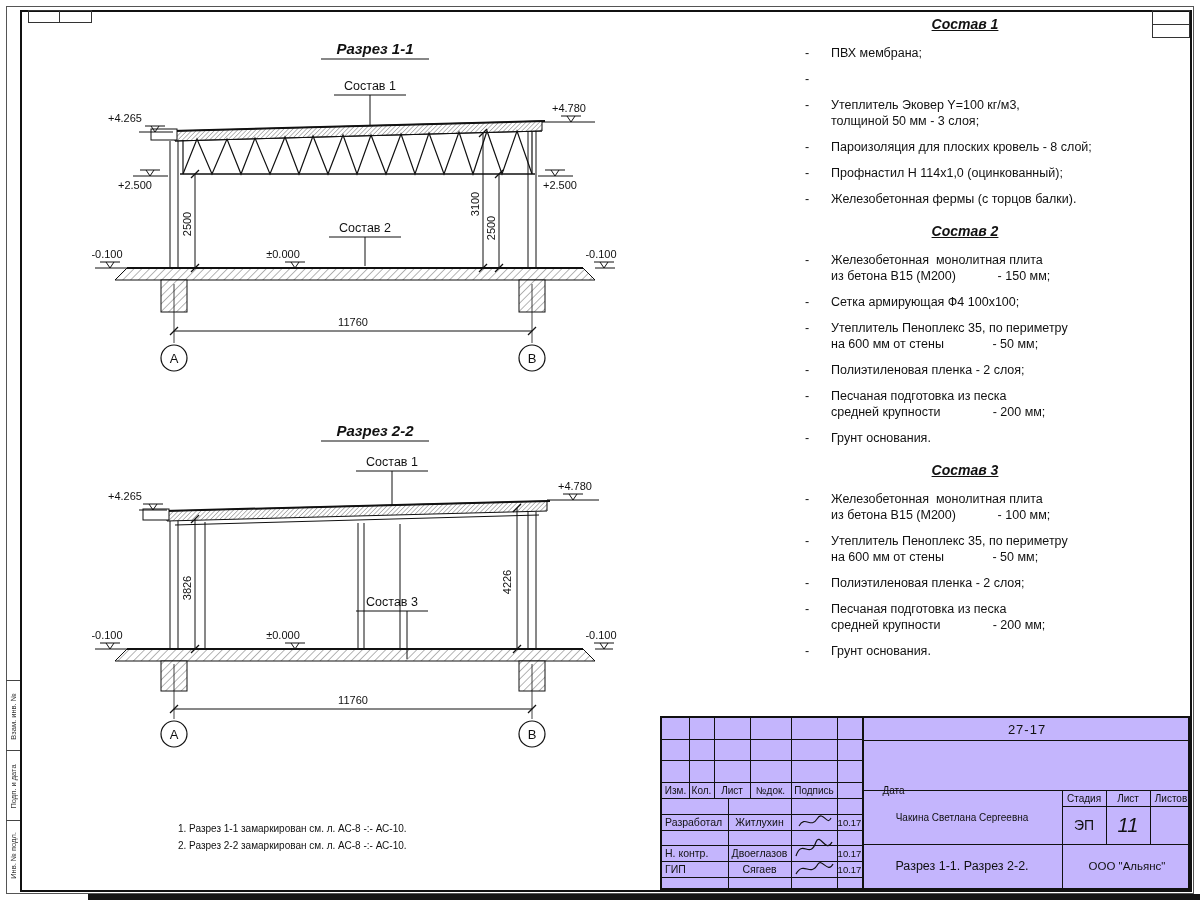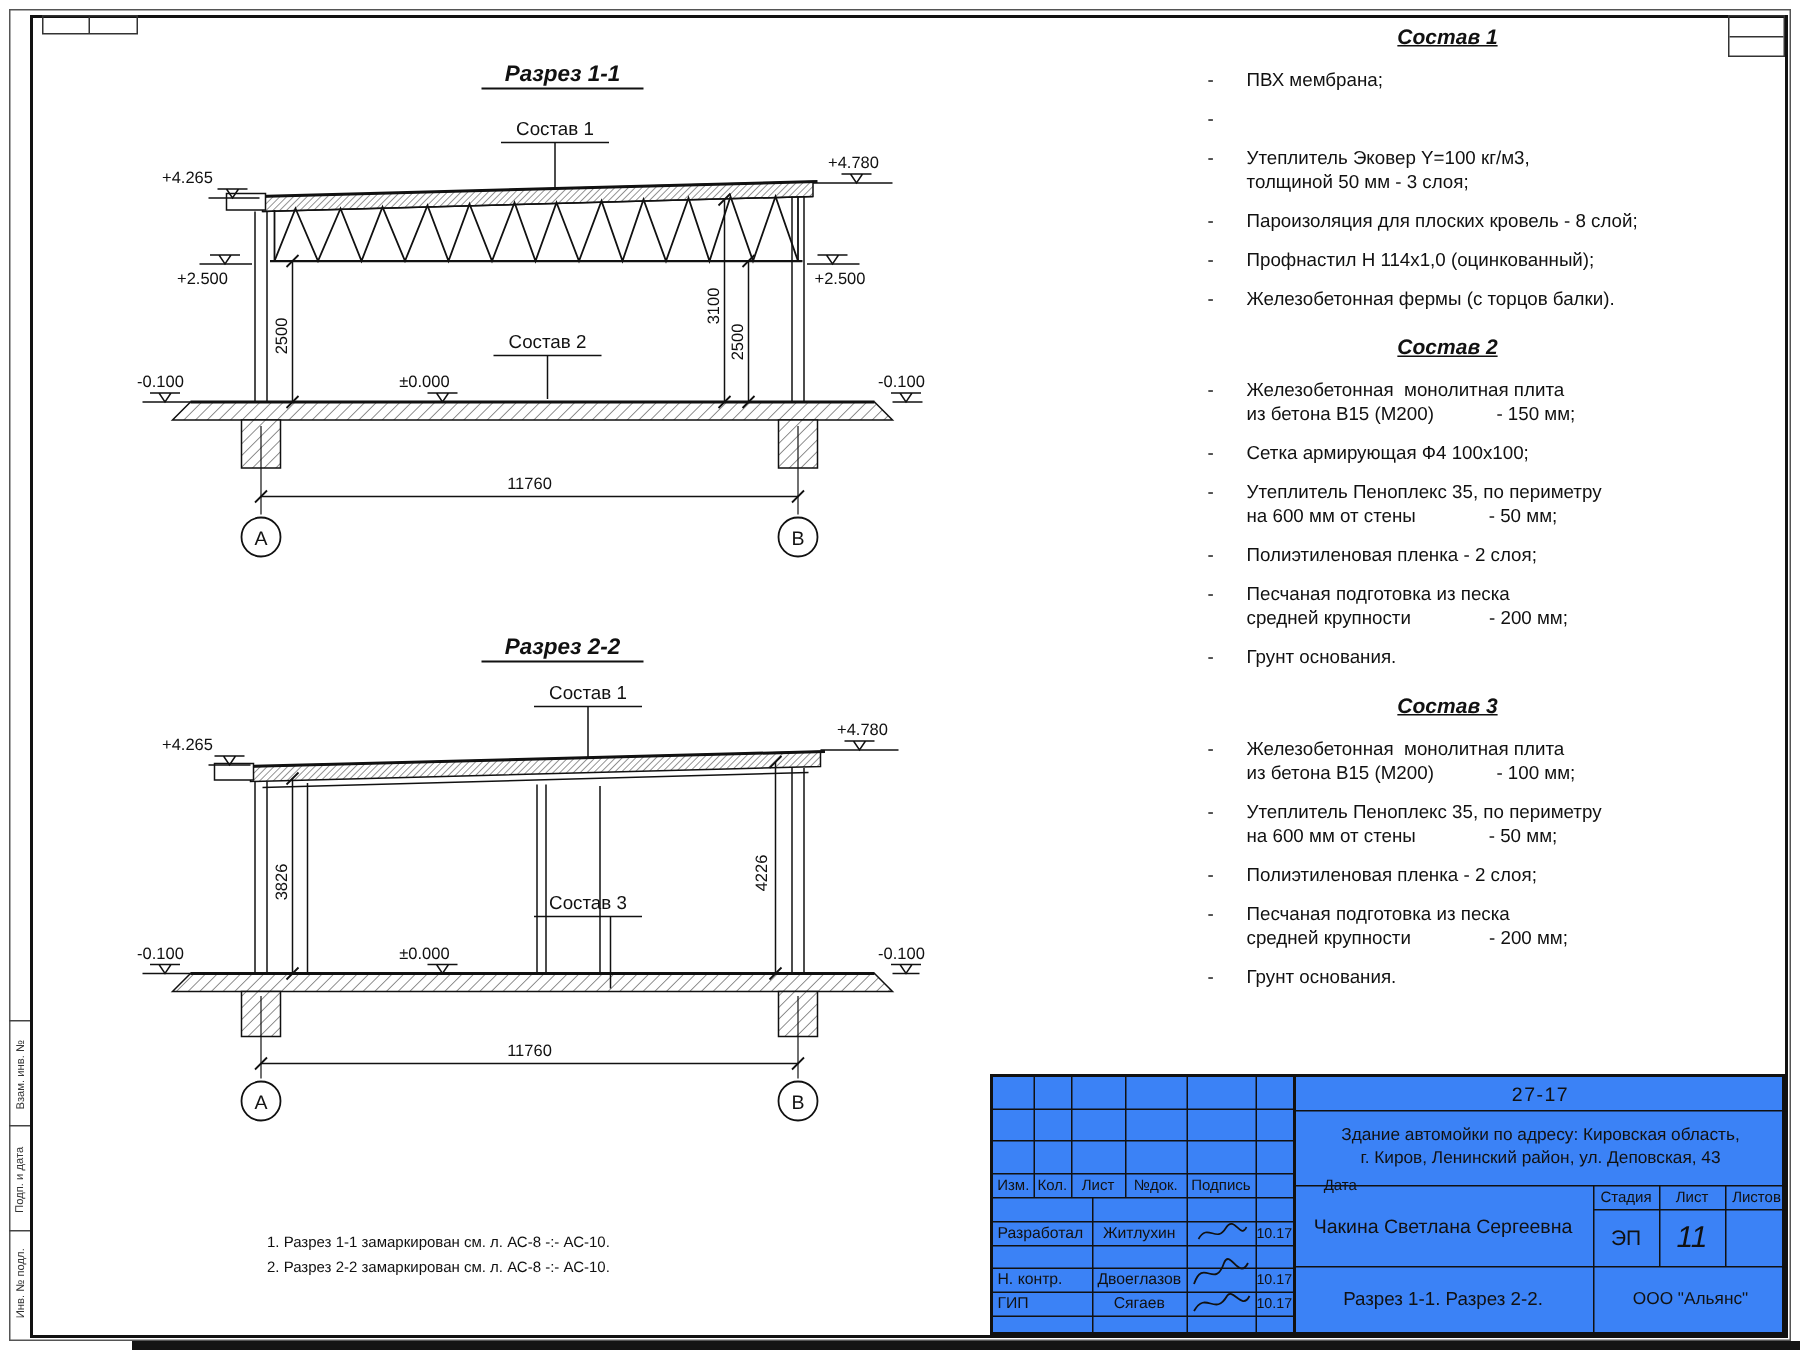--- a/index.html
+++ b/index.html
@@ -24,21 +24,21 @@
   
   .comp-col { left:800px; top:16px; width:392px; }
   .comp-title { width:330px; margin:0 0 13px 0; text-align:center; font-size:14px;
                 font-weight:bold; font-style:italic; text-decoration:underline; }
   .comp-sec + .comp-sec .comp-title { margin-top:16px; }
   .comp-item { display:flex; margin-bottom:10px; font-size:12.5px; line-height:16px; }
   .comp-item .dash { width:26px; flex:none; padding-left:5px; }
   .comp-item .item-lines div { white-space:pre; }
 
   
-  .tb { left:660px; top:716px; width:530px; height:174px; border:2px solid #111; box-sizing:border-box; background:#3b82f6; }
+  .tb { left:660px; top:716px; width:530px; height:174px; border:2px solid #111; box-sizing:border-box; background:#c4b5fd; }
   .tb .vl { position:absolute; width:1px; background:#111; }
   .tb .hl { position:absolute; height:1px; background:#111; }
   .tb .cell { position:absolute; display:flex; align-items:center; justify-content:center;
               text-align:center; box-sizing:border-box; }
   .tb .left-al { justify-content:flex-start; padding-left:3px; text-align:left; }
 
   
   .margin-cell { left:6px; width:14px; border-top:1px solid #444; display:flex; align-items:center; justify-content:center; }
   .margin-cell span { transform:rotate(-90deg); white-space:nowrap; font-size:7.5px; color:#333; }
 
@@ -467,24 +467,20 @@
     <div class="hl" style="left:0;top:127px;width:200px;"></div>
     <div class="hl" style="left:0;top:143px;width:200px;"></div>
     <div class="hl" style="left:0;top:159px;width:200px;"></div>
 
     <div class="hl" style="left:200px;top:22px;width:330px;"></div>
     <div class="hl" style="left:200px;top:72px;width:330px;"></div>
     <div class="hl" style="left:200px;top:126px;width:330px;"></div>
     <div class="hl" style="left:400px;top:88px;width:130px;"></div>
 
     <div class="cell" style="left:200px;top:0;width:330px;height:22px;font-size:13px;letter-spacing:1px;">27-17</div>
-    <div class="cell" style="left:206px;top:24px;width:318px;height:46px;font-size:11.5px;line-height:15px;flex-direction:column;">
-      <div>Здание автомойки по адресу: Кировская область,</div>
-      <div>г. Киров, Ленинский район, ул. Деповская, 43</div>
-    </div>
 
     <div class="cell" style="left:0;top:64px;width:27px;height:16px;font-size:10px;">Изм.</div>
     <div class="cell" style="left:27px;top:64px;width:25px;height:16px;font-size:10px;">Кол.</div>
     <div class="cell" style="left:52px;top:64px;width:36px;height:16px;font-size:10px;">Лист</div>
     <div class="cell" style="left:88px;top:64px;width:41px;height:16px;font-size:10px;">№док.</div>
     <div class="cell" style="left:129px;top:64px;width:46px;height:16px;font-size:10px;">Подпись</div>
     <div class="cell" style="left:175px;top:64px;width:25px;height:16px;font-size:10px;margin-left:44px;">Дата</div>
 
     <div class="cell left-al" style="left:0;top:96px;width:66px;height:16px;font-size:10.5px;">Разработал</div>
     <div class="cell" style="left:66px;top:96px;width:63px;height:16px;font-size:10.5px;">Житлухин</div>
@@ -501,21 +497,21 @@
     <svg style="left:134px;top:95px;" width="38" height="18">
       <path d="M3,13 C9,2 15,16 21,6 S31,14 35,5" fill="none" stroke="#111" stroke-width="1.1"></path>
     </svg>
     <svg style="left:130px;top:116px;" width="44" height="28">
       <path d="M4,22 C10,4 18,26 24,8 C28,-2 34,20 40,8" fill="none" stroke="#111" stroke-width="1.2"></path>
     </svg>
     <svg style="left:130px;top:140px;" width="44" height="22">
       <path d="M4,16 C12,2 18,20 26,6 C30,0 36,16 41,6" fill="none" stroke="#111" stroke-width="1.2"></path>
     </svg>
 
-    <div class="cell" style="left:200px;top:72px;width:200px;height:54px;font-size:13px;">Чакина Светлана Сергеевна</div>
+    <div class="cell" style="left:200px;top:72px;width:200px;height:54px;font-size:10px;">Чакина Светлана Сергеевна</div>
 
     <div class="cell" style="left:400px;top:72px;width:44px;height:16px;font-size:10px;">Стадия</div>
     <div class="cell" style="left:444px;top:72px;width:44px;height:16px;font-size:10px;">Лист</div>
     <div class="cell" style="left:488px;top:72px;width:42px;height:16px;font-size:10px;">Листов</div>
     <div class="cell" style="left:400px;top:88px;width:44px;height:38px;font-size:14px;">ЭП</div>
     <div class="cell" style="left:444px;top:88px;width:44px;height:38px;font-size:20px;font-style:italic;">11</div>
     <div class="cell" style="left:488px;top:88px;width:42px;height:38px;font-size:14px;"></div>
 
     <div class="cell" style="left:200px;top:126px;width:200px;height:44px;font-size:12.5px;">Разрез 1-1. Разрез 2-2.</div>
     <div class="cell" style="left:400px;top:126px;width:130px;height:44px;font-size:11.5px;">ООО "Альянс"</div>

